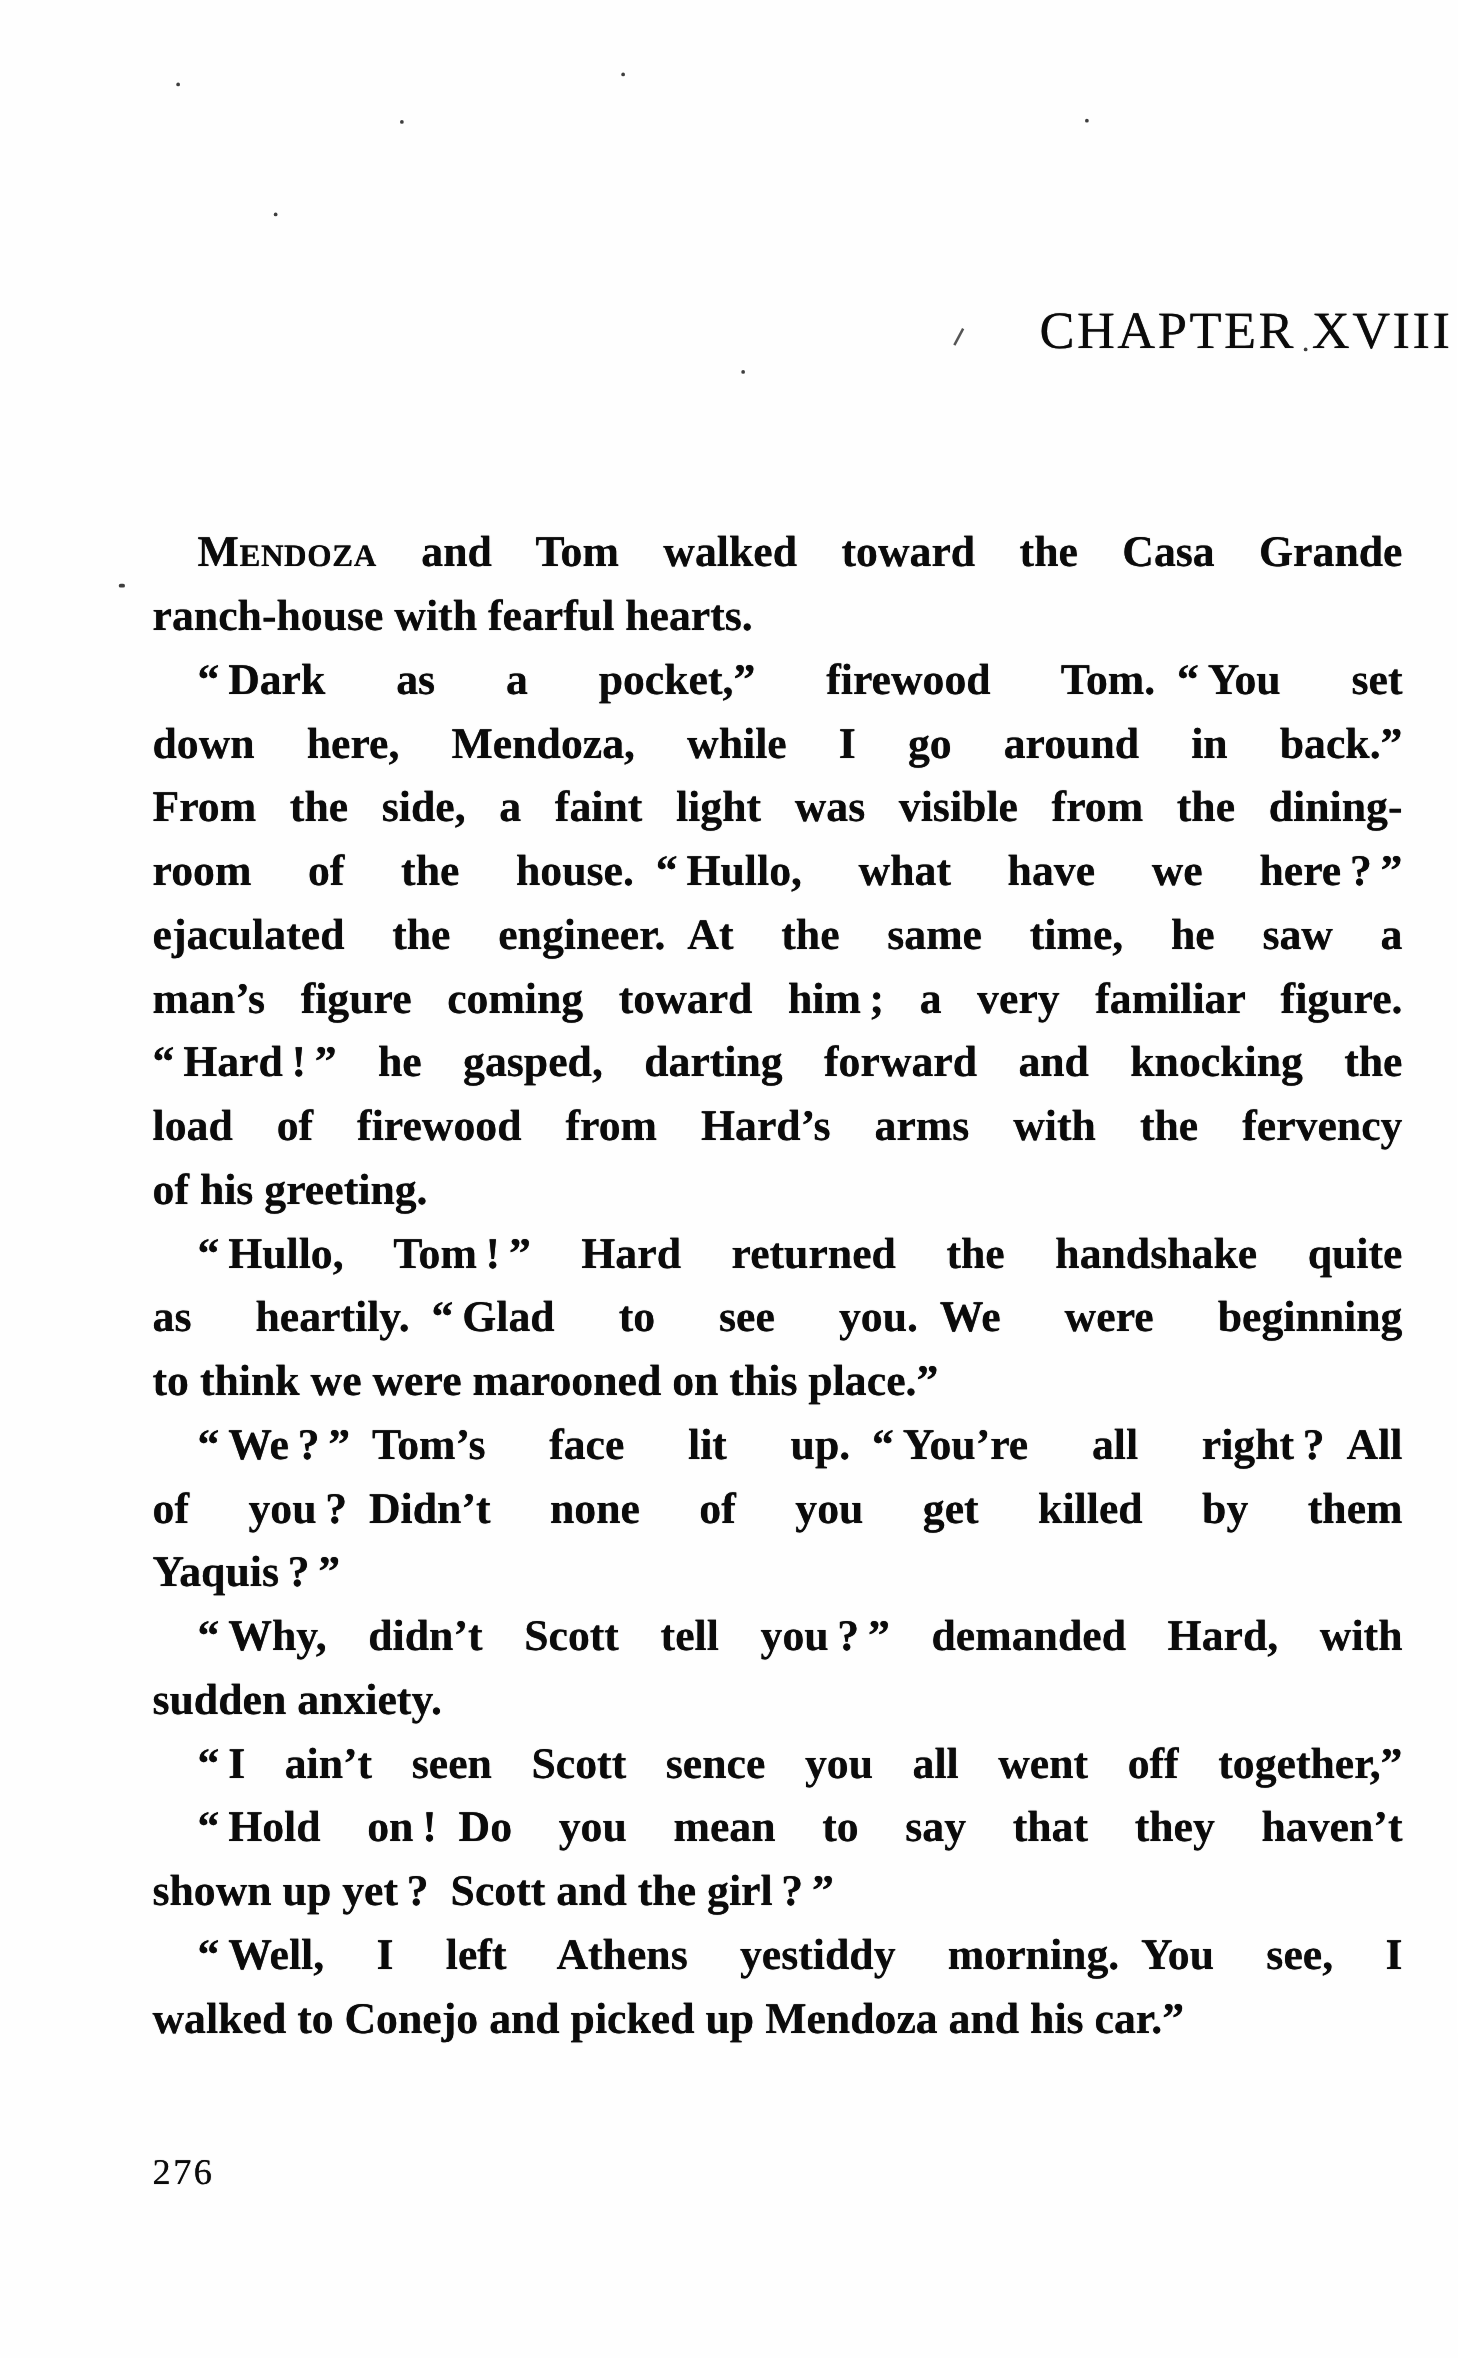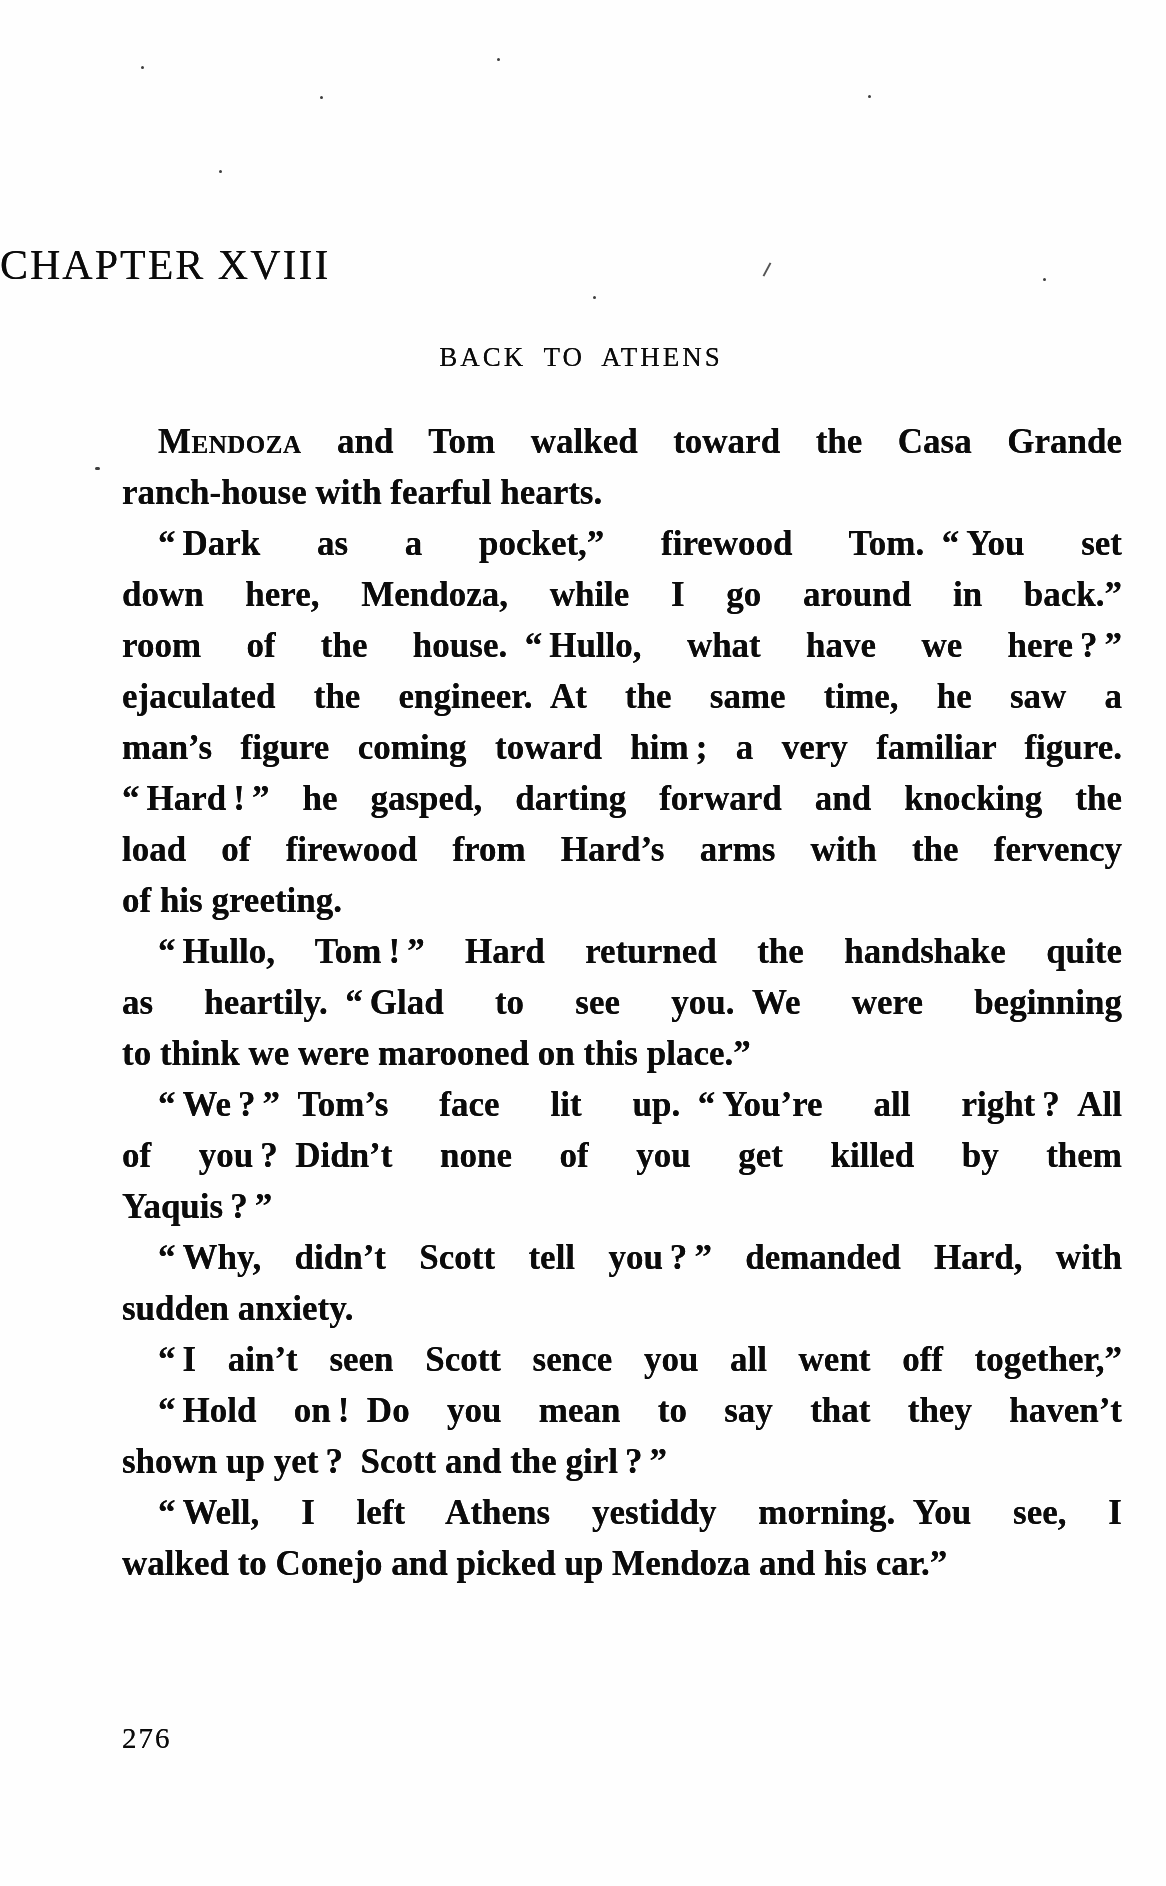--- a/index.html
+++ b/index.html
@@ -9,21 +9,21 @@
     height: 1886px;
     background: #fefefe;
     overflow: hidden;
     font-family: "Liberation Serif", "DejaVu Serif", serif;
     color: #0b0b0b;
     text-shadow: 0 0 0.6px rgba(0,0,0,0.85);
   }
   .chapter-heading {
     position: absolute;
     top: 244px; left: 0; width: 1162px;
-    text-align: left;
+    text-align: right;
     font-size: 42px;
     line-height: 1;
     letter-spacing: 2px;
   }
   .chapter-subtitle {
     position: absolute;
     top: 344px; left: 0; width: 1162px;
     text-align: center;
     font-size: 27px;
     line-height: 1;
@@ -52,30 +52,30 @@
   .speck { position: absolute; background: #1c1c1c; border-radius: 50%; opacity: .85; }
   .slash-mark { position: absolute; width: 2px; height: 15px; background: #2b2b2b; transform: rotate(28deg); opacity: .8; }
 </style>
 </head>
 <body>
 
 <div class="page">
 
   <div class="chapter-heading">CHAPTER XVIII</div>
 
-  <div class="chapter-subtitle">BACK TO ATHENS</div>
 
   <div class="body-text">
       <div class="paragraph">
         <div class="line indent"><span class="smallcaps">Mendoza</span> and Tom walked toward the Casa Grande</div>
         <div class="line last">ranch-house with fearful hearts.</div>
       </div>
       <div class="paragraph">
         <div class="line indent">“ Dark as a pocket,” firewood Tom. “ You set</div>
         <div class="line">down here, Mendoza, while I go around in back.”</div>
+        <div class="line">From the side, a faint light was visible from the dining-</div>
         <div class="line">room of the house. “ Hullo, what have we here ? ”</div>
         <div class="line">ejaculated the engineer. At the same time, he saw a</div>
         <div class="line">man’s figure coming toward him ; a very familiar figure.</div>
         <div class="line">“ Hard ! ” he gasped, darting forward and knocking the</div>
         <div class="line">load of firewood from Hard’s arms with the fervency</div>
         <div class="line last">of his greeting.</div>
       </div>
       <div class="paragraph">
         <div class="line indent">“ Hullo, Tom ! ” Hard returned the handshake quite</div>
         <div class="line">as heartily. “ Glad to see you. We were beginning</div>

